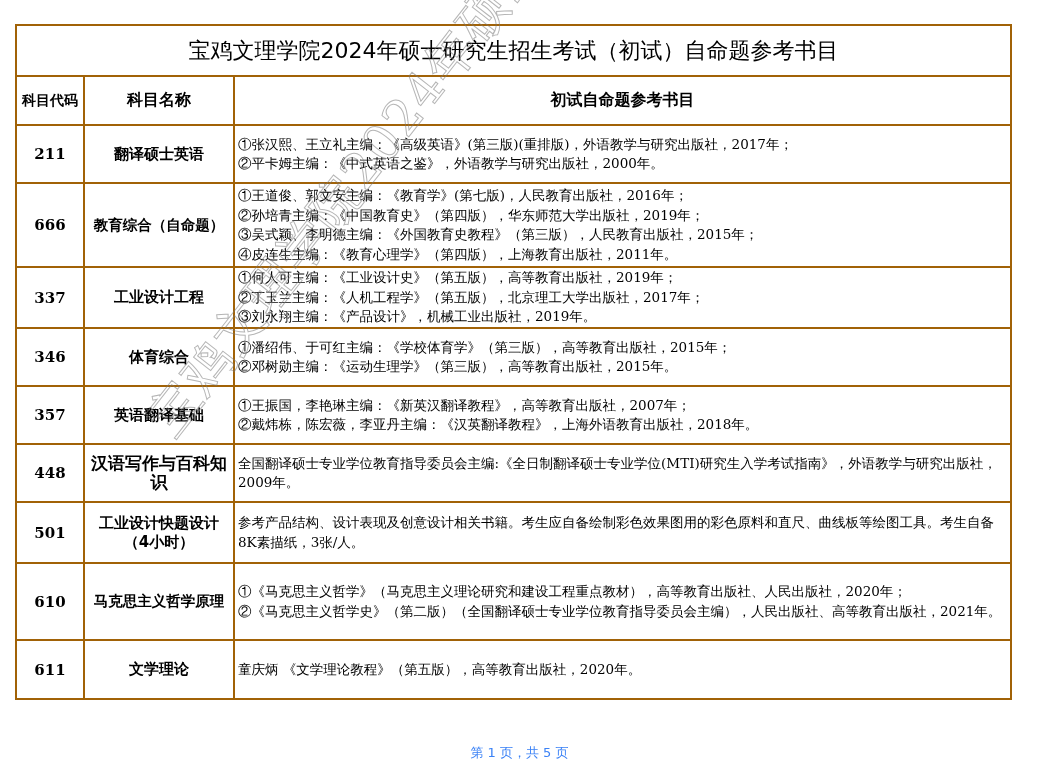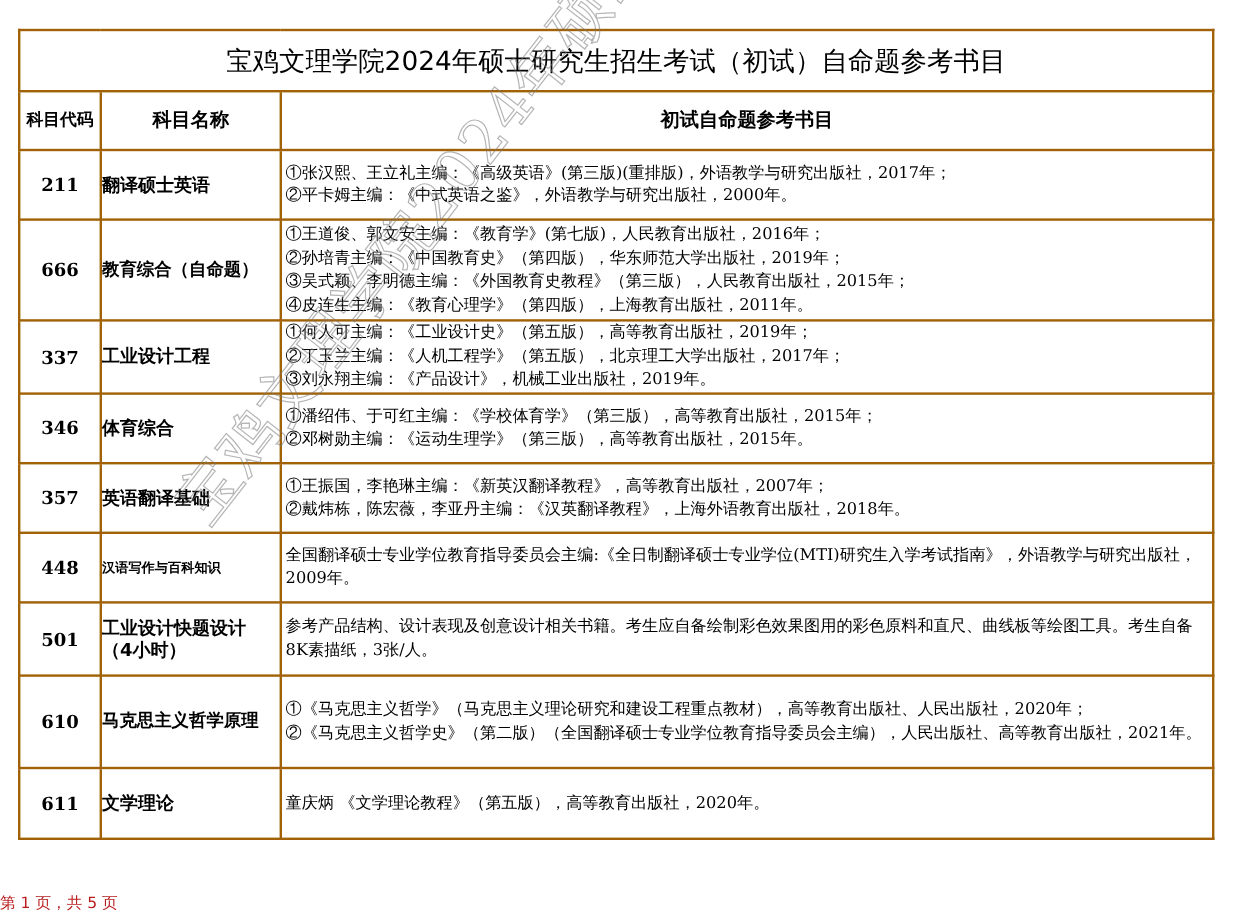--- a/index.html
+++ b/index.html
@@ -49,42 +49,44 @@
     }
     .hdr.code { font-size: 14px; line-height: 17px; }
     .code-cell {
       text-align: center;
       font-family: "DejaVu Serif", "Liberation Serif", serif;
       font-weight: bold;
       font-size: 15px;
       margin-top: 44px;
     }
     .name-cell {
+      text-align: center;
       font-family: "DejaVu Sans", "Liberation Sans", sans-serif;
       font-weight: bold;
       font-size: 15px;
       line-height: 19px;
     }
     .books-cell {
       text-align: left;
       padding-left: 3px !important;
       padding-right: 4px !important;
       font-family: "DejaVu Serif", "Liberation Serif", serif;
       font-size: 13.5px;
       line-height: 19.5px;
     }
     .book-line { display: block; }
     .footer {
       position: absolute;
       left: 0;
       width: 1039px;
       top: 744px;
+      text-align: center;
       font-family: "DejaVu Sans", "Liberation Sans", sans-serif;
       font-size: 13px;
-      color: #b91c1c;
+      color: #3b82f6;
     }
     .watermark {
       position: absolute;
       left: 160px;
       top: 395px;
       transform: rotate(-52deg);
       transform-origin: left center;
       font-family: "DejaVu Serif", "Liberation Serif", serif;
       font-size: 50px;
       color: transparent;
@@ -158,21 +160,21 @@
       <td class="code-cell">357</td>
       <td class="name-cell">英语翻译基础</td>
       <td class="books-cell">
         <span class="book-line">①王振国，李艳琳主编：《新英汉翻译教程》，高等教育出版社，2007年；</span>
         <span class="book-line">②戴炜栋，陈宏薇，李亚丹主编：《汉英翻译教程》，上海外语教育出版社，2018年。</span>
       </td>
     </tr>
 
     <tr style="height:58px">
       <td class="code-cell">448</td>
-      <td class="name-cell" style="font-size:11px;">汉语写作与百科知识</td>
+      <td class="name-cell" style="font-size:17px;">汉语写作与百科知识</td>
       <td class="books-cell">
         <span class="book-line">全国翻译硕士专业学位教育指导委员会主编:《全日制翻译硕士专业学位(MTI)研究生入学考试指南》，外语教学与研究出版社，2009年。</span>
       </td>
     </tr>
 
     <tr style="height:61px">
       <td class="code-cell">501</td>
       <td class="name-cell">
         <span class="book-line">工业设计快题设计</span>
         <span class="book-line">（4小时）</span>

